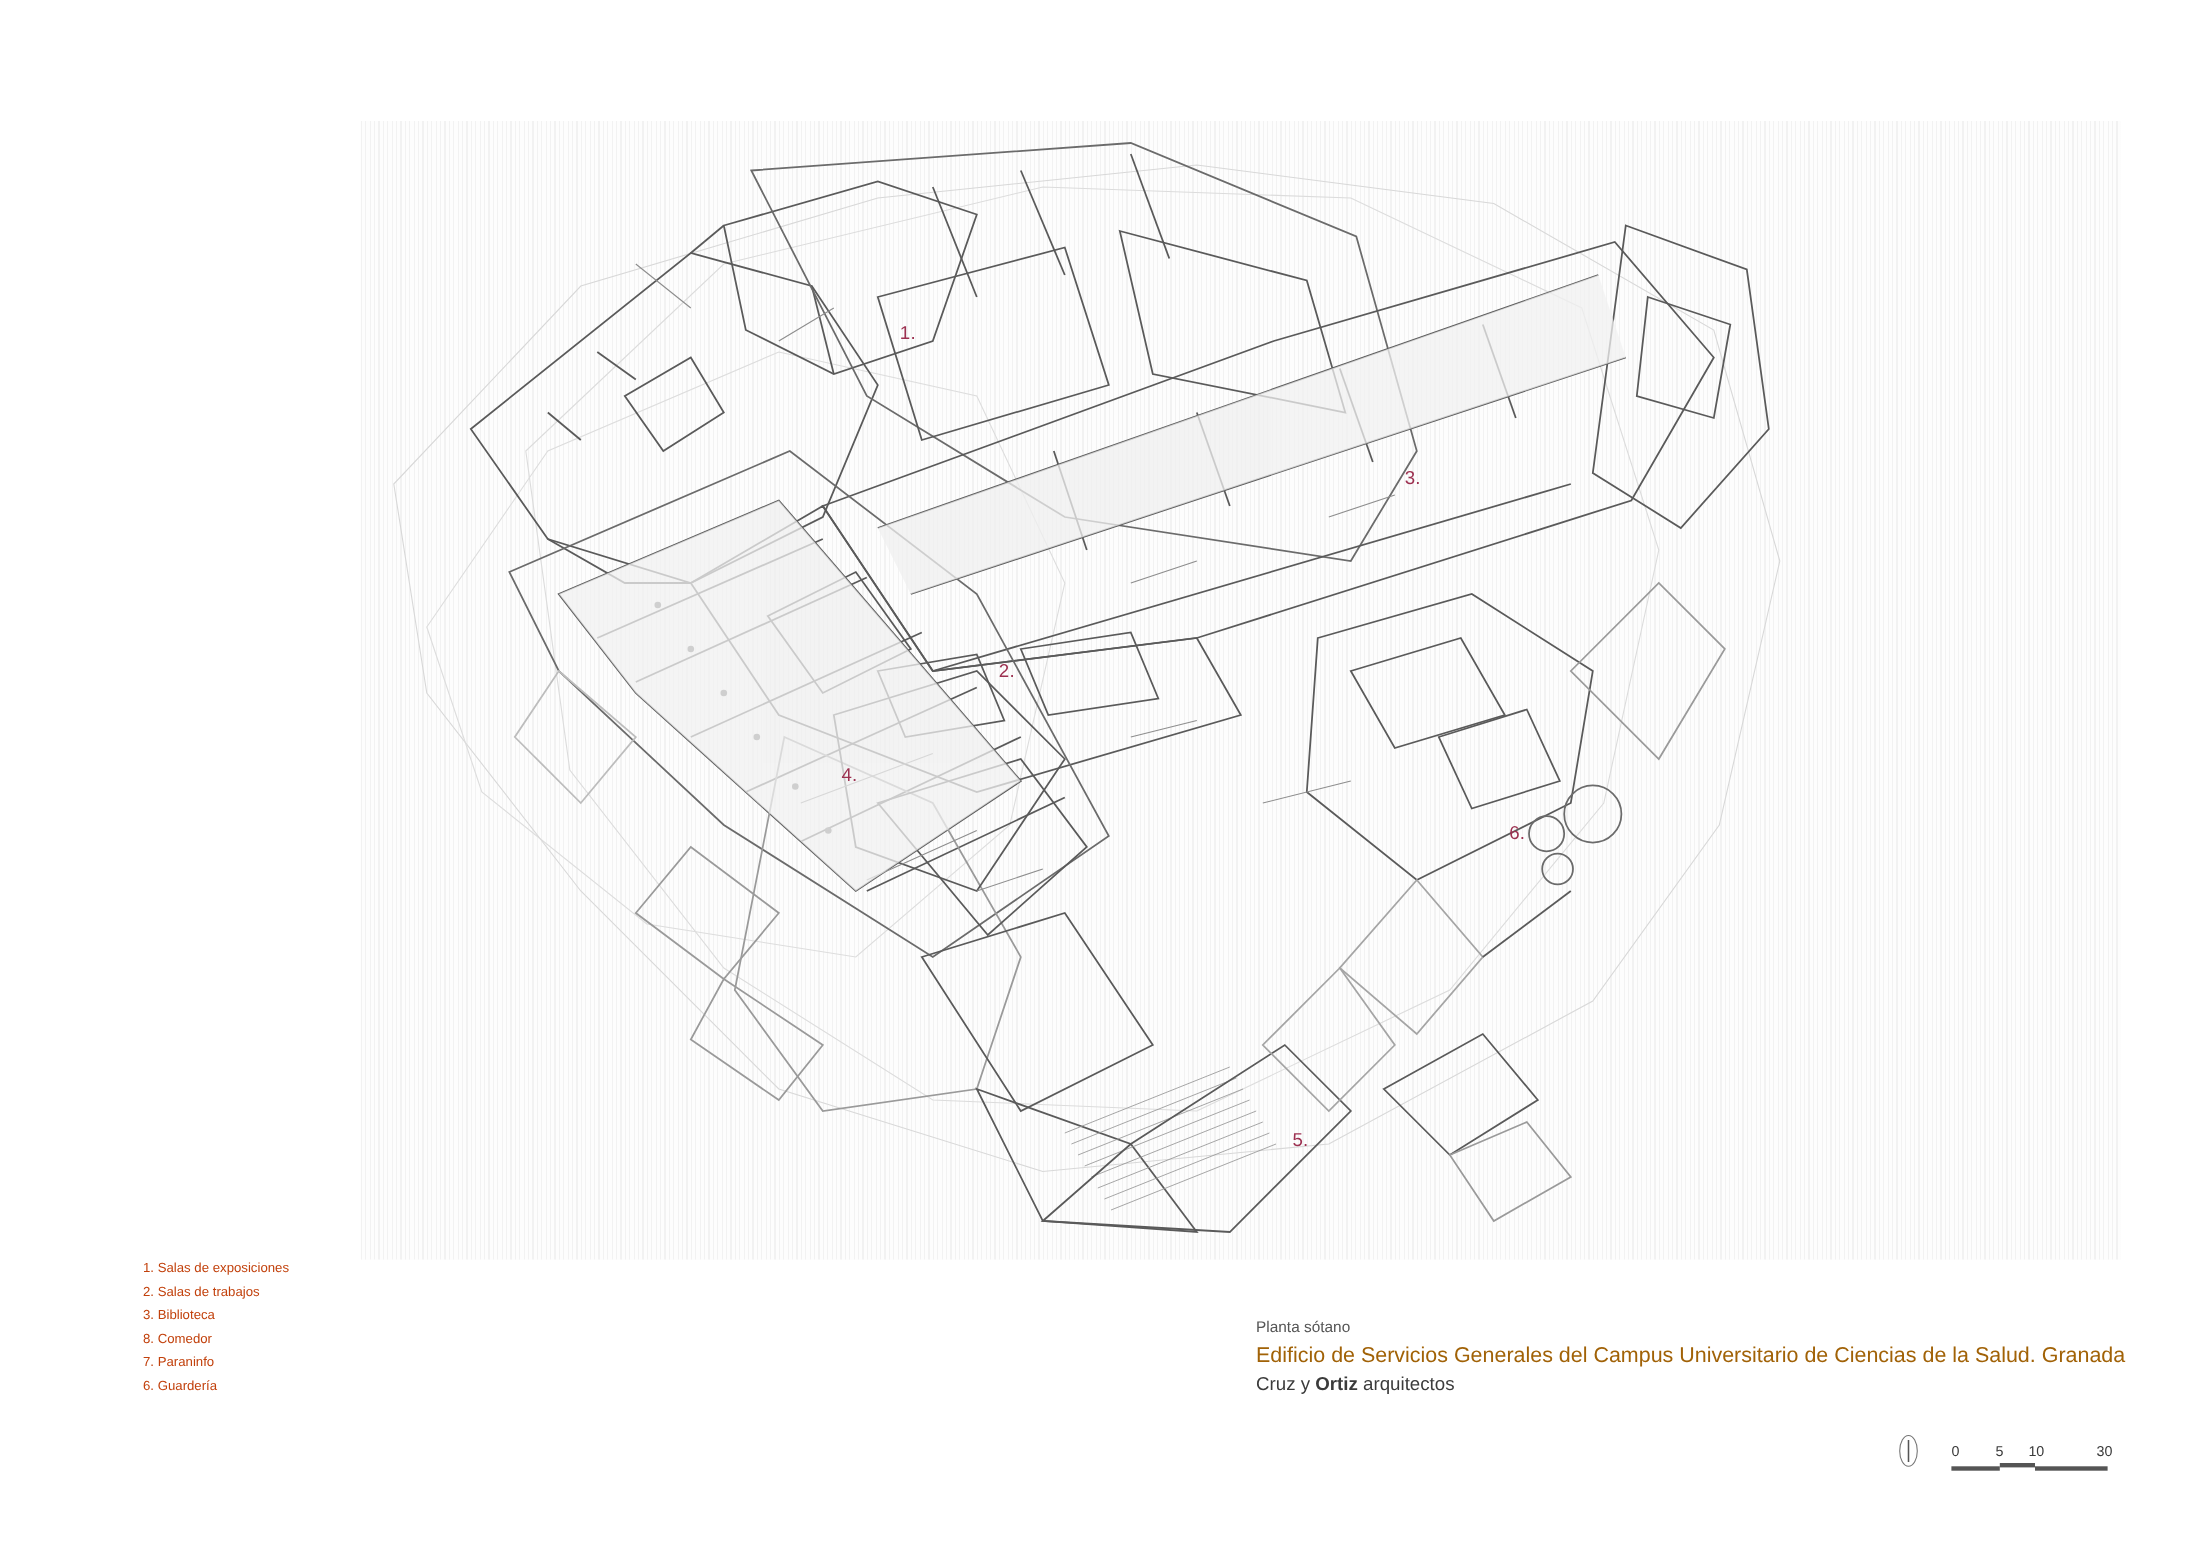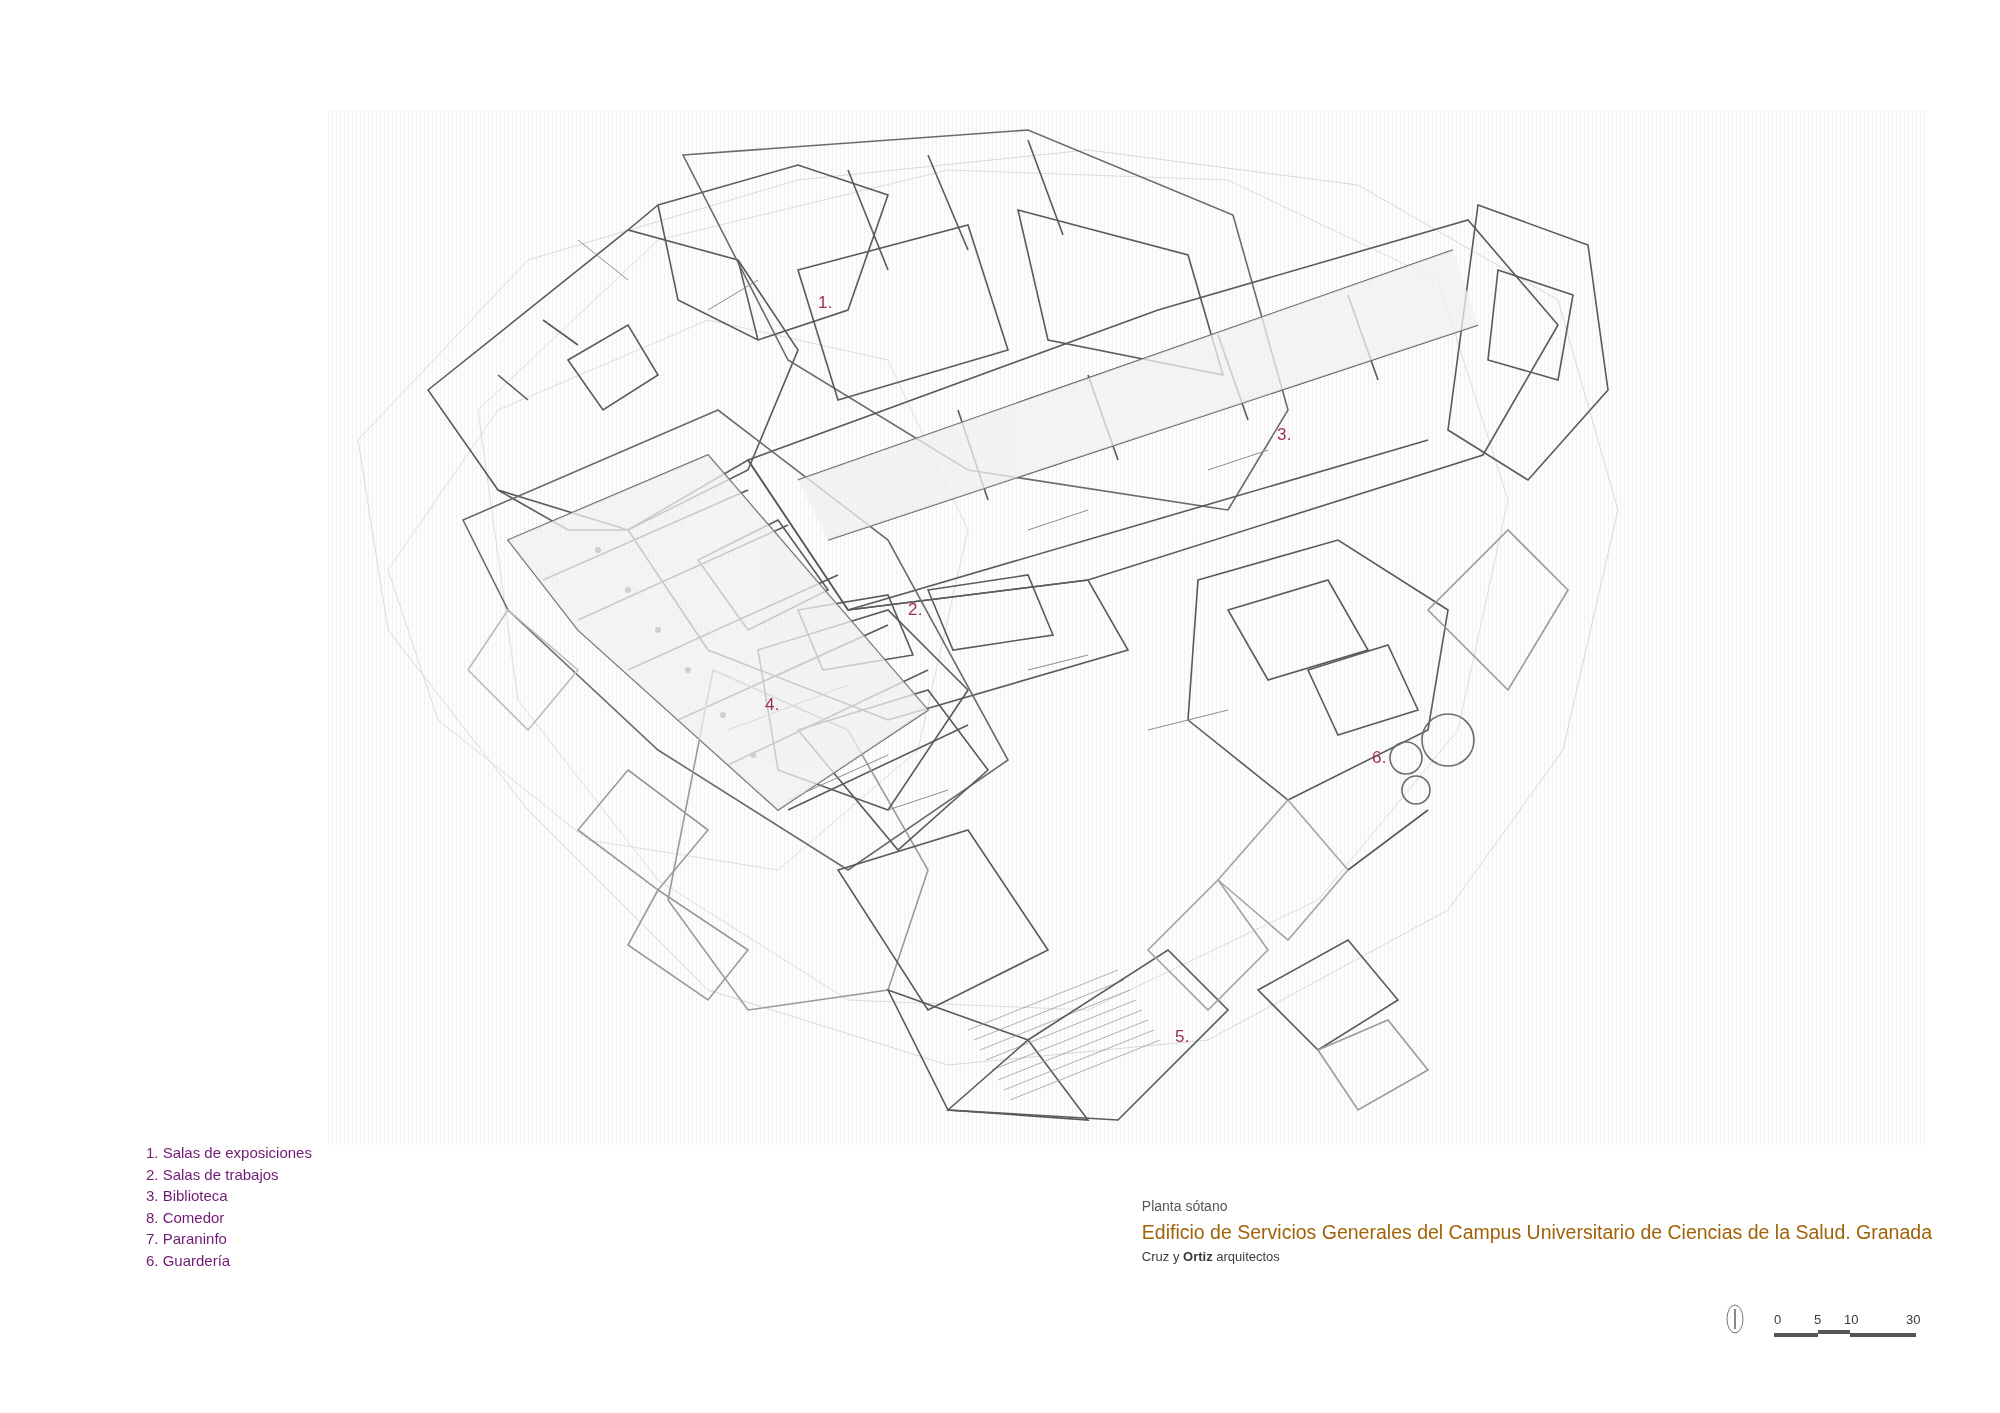--- a/index.html
+++ b/index.html
@@ -43,24 +43,23 @@
     color: #9c3050;
     font-size: 17px;
     font-family: "Liberation Sans", sans-serif;
     letter-spacing: 0.2px;
     white-space: nowrap;
   }
   #legend {
     position: absolute;
     left: 130px;
     top: 1142px;
-    color: #701a75;
-    font-size: 15px;
+    color: #c2410c;
+    font-size: 12px;
     line-height: 21.5px;
-    margin-left: 16px;
   }
   #legend div {
     white-space: nowrap;
   }
   #caption {
     position: absolute;
     right: 68px;
     top: 1198px;
     color: #3b3b3b;
   }
@@ -68,21 +67,21 @@
     font-size: 14px;
     color: #555;
     margin-bottom: 7px;
   }
   #caption .title {
     font-size: 19.5px;
     color: #a16207;
     margin-bottom: 5px;
   }
   #caption .author {
-    font-size: 13px;
+    font-size: 17px;
     color: #3b3b3b;
   }
   #caption .author b { font-weight: bold; }
   #scalebar {
     position: absolute;
     right: 68px;
     top: 1300px;
     width: 210px;
     height: 52px;
   }

